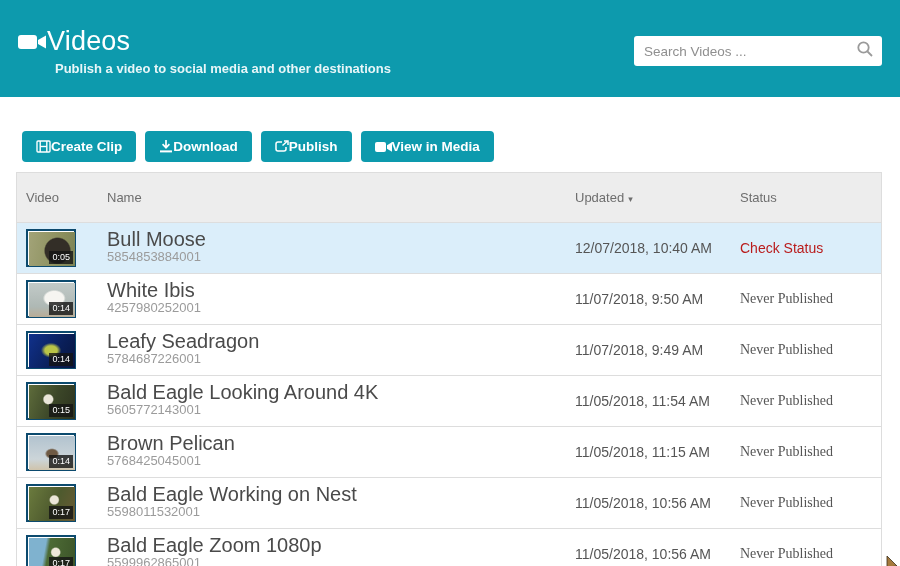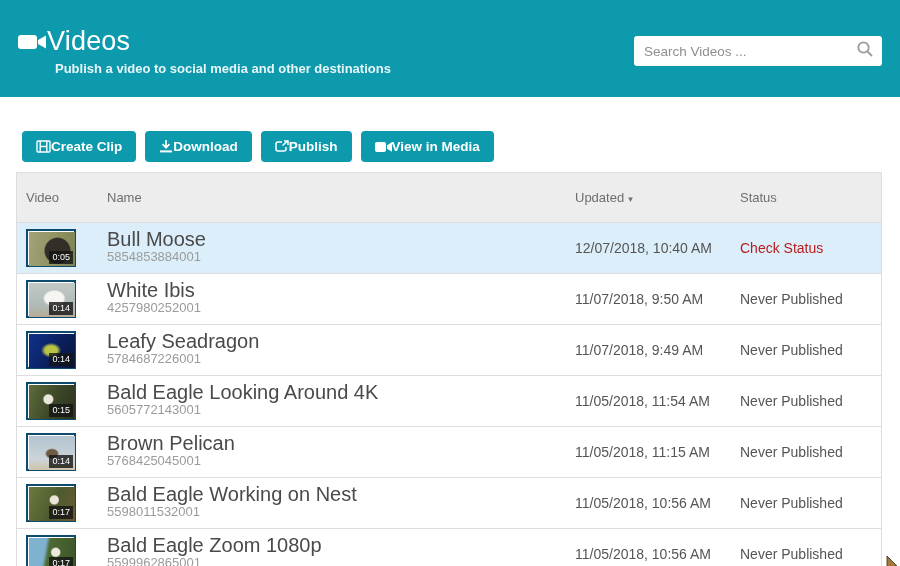--- a/index.html
+++ b/index.html
@@ -42,21 +42,21 @@
   .thumb-frame { width:50px; height:38px; background:#fff; border:2px solid #0c4a6e;
     padding:1px; position:relative; }
   .thumb { width:46px; height:34px; position:relative; overflow:hidden; }
   .duration-badge { position:absolute; right:1px; bottom:1px; background:rgba(20,20,20,.8);
     color:#fff; font-size:9px; padding:1px 3px; line-height:11px; }
 
   .video-title { font-size:20px; color:#4a4a4a; line-height:17px; }
   .video-id { font-size:13px; color:#9b9b9b; line-height:16px; margin-top:1px; }
   .updated-text { font-size:14px; color:#555; }
   .status-text { font-size:14px; }
-  .status-plain { color:#555; }
+  .status-plain { color:#555;font-family:Liberation Serif, serif; }
   .status-link { color:#b91c1c; cursor:pointer; }
 
   
   .cursor-artifact { position:absolute; right:2px; bottom:-6px; width:12px; height:16px; }
 </style>
 </head>
 <body>
 
 <div class="header">
   <div class="header-left">

